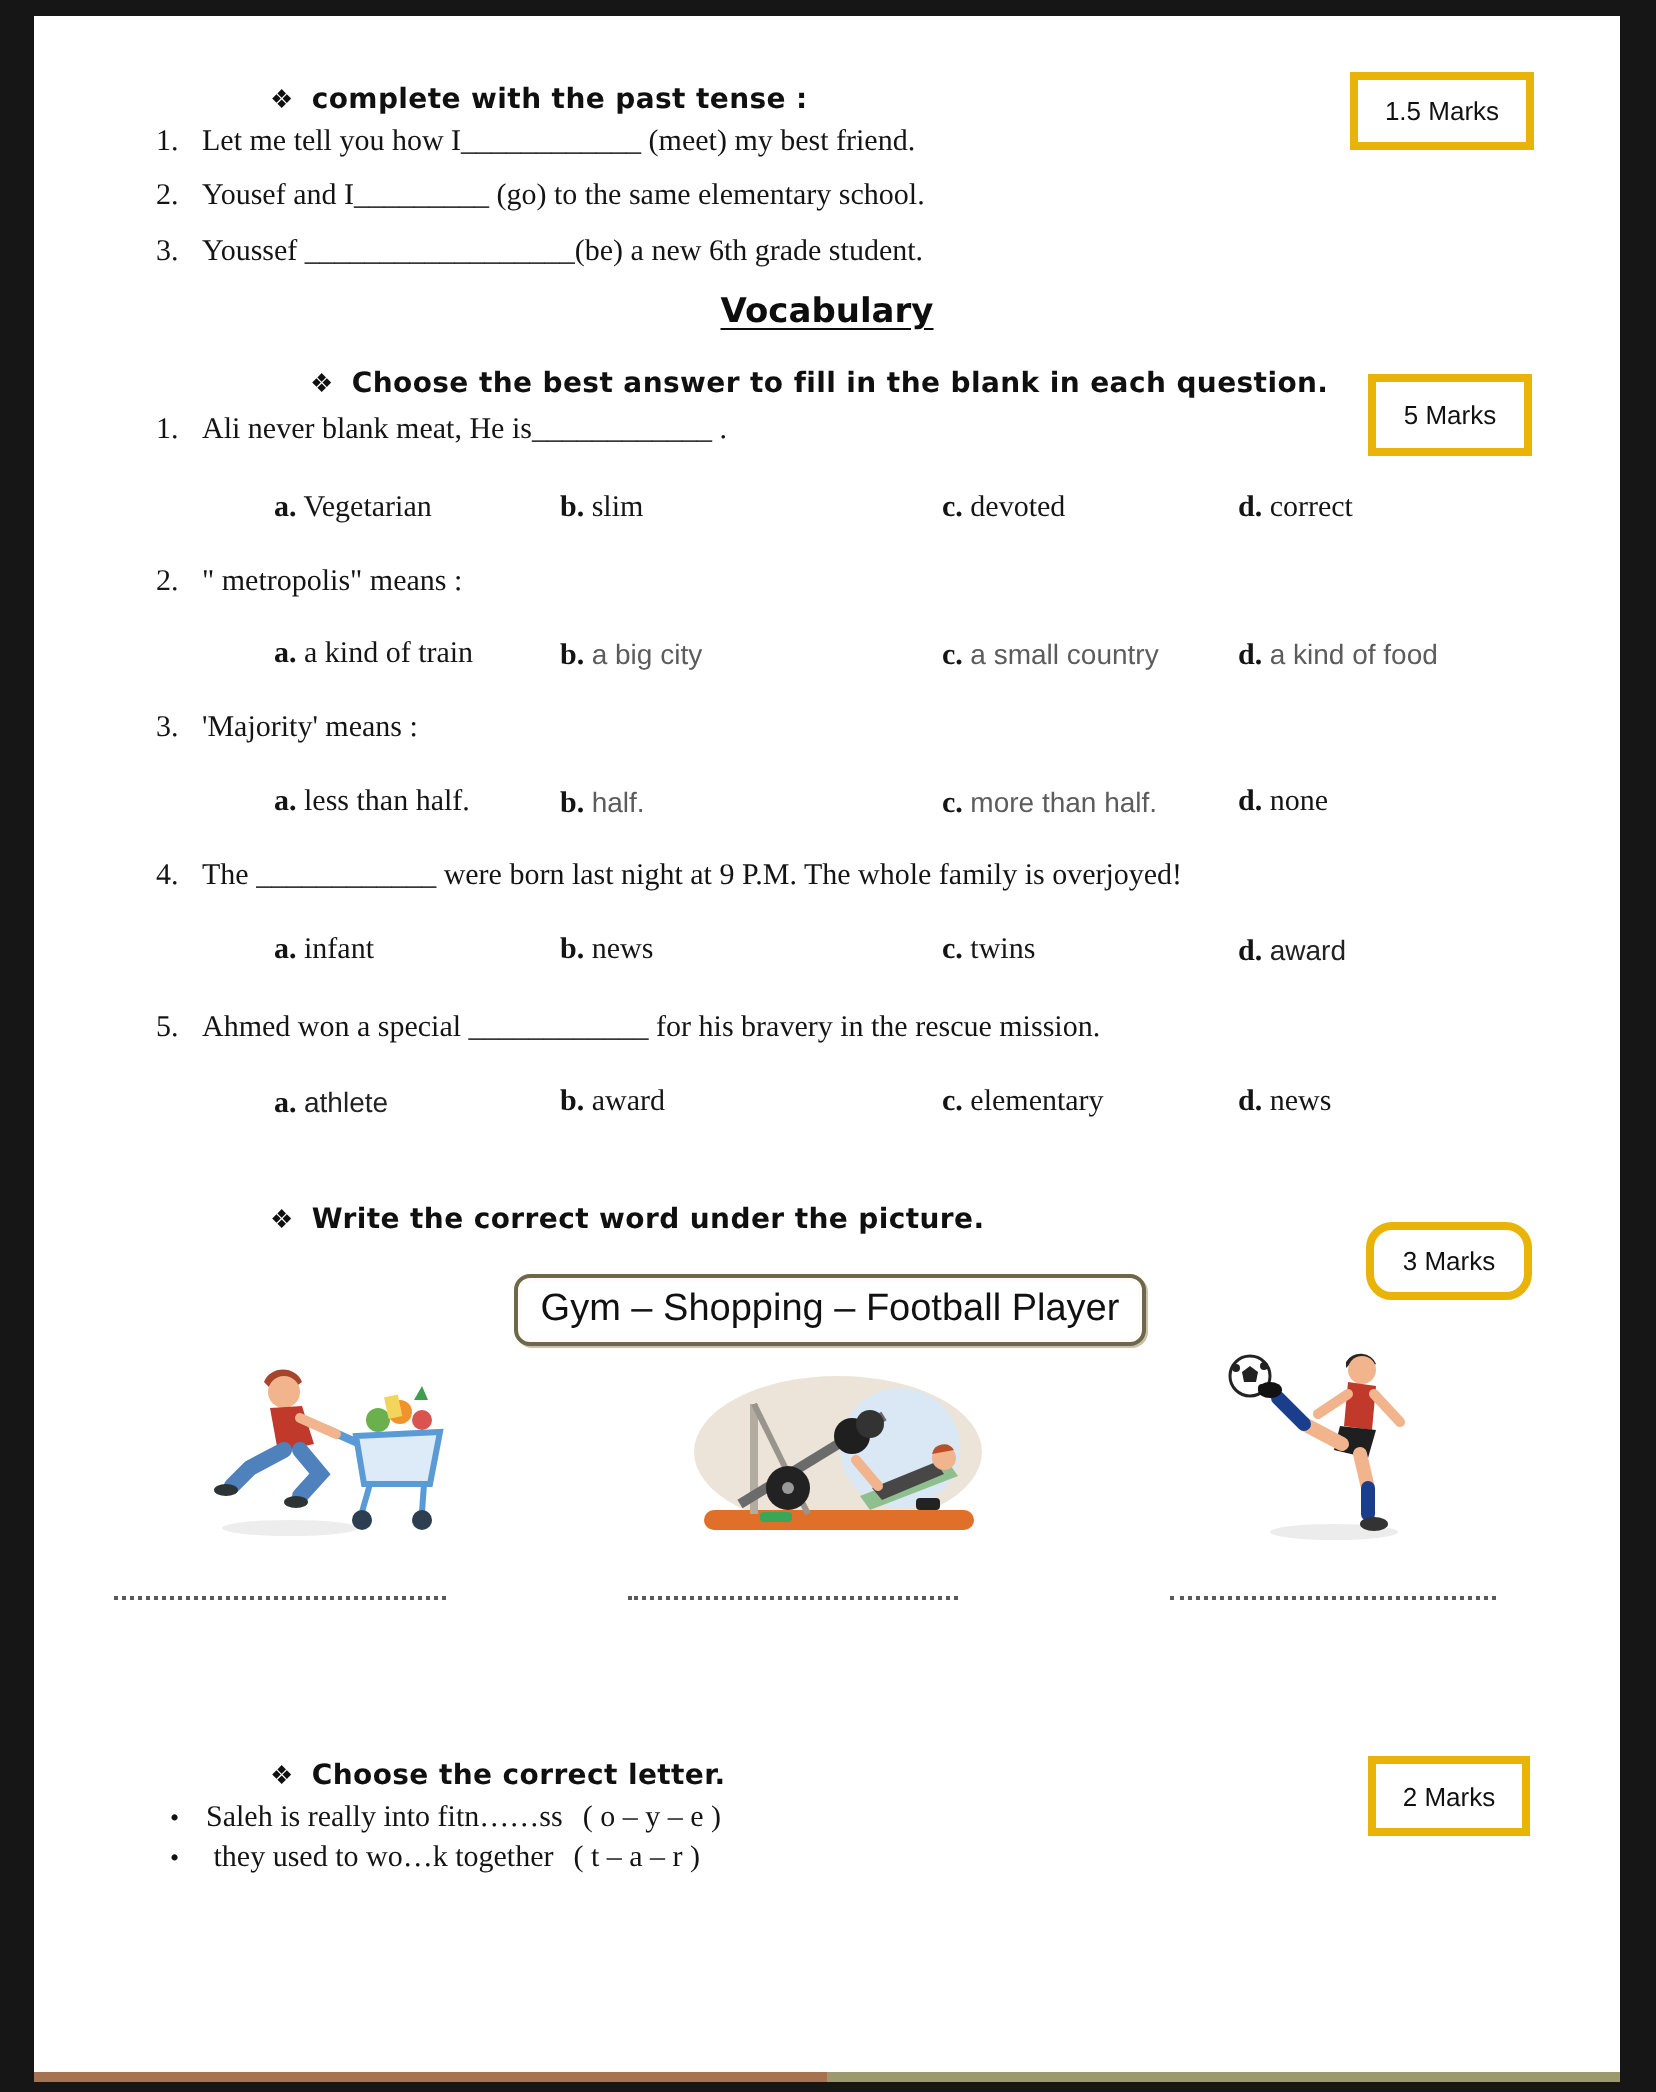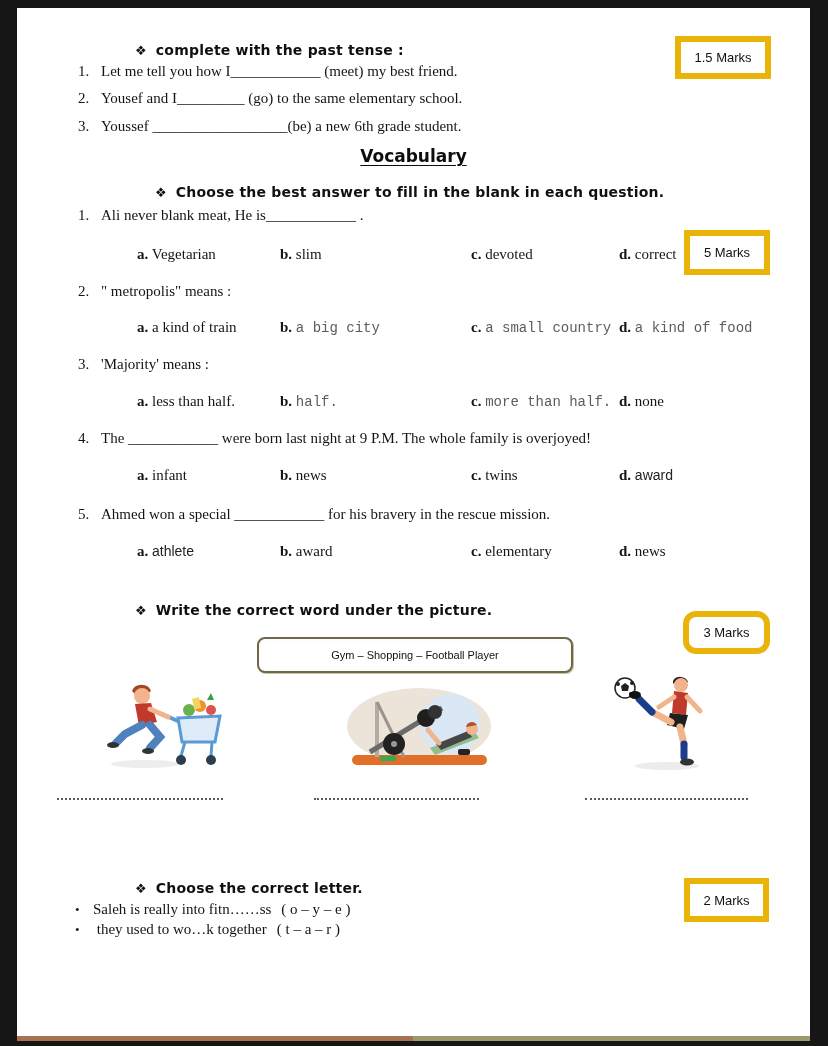--- a/index.html
+++ b/index.html
@@ -7,44 +7,44 @@
     width:828px;height:1046px;position:relative;
     background:#161616;overflow:hidden;
     font-family:"Liberation Serif", serif;
   }
   .page{position:absolute;left:17px;top:8px;width:793px;height:1028px;background:#ffffff;}
   .bottom-line{position:absolute;left:17px;top:1036px;width:793px;height:5px;
     background:linear-gradient(to right,#a7724f 0 50%,#9c996c 50% 100%);}
   .abs{position:absolute;}
   .comic{font-family:"DejaVu Sans",sans-serif;font-weight:bold;font-size:14px;color:#101010;letter-spacing:.2px;white-space:nowrap;}
   .hb{margin-right:9px;font-size:13px;}
-  .marks{position:absolute;border:6px solid #eab308;background:#fff;
+  .marks{position:absolute;border:4px solid #eab308;background:#fff;
     font-family:"Liberation Sans",sans-serif;font-size:13px;color:#111;
     display:flex;align-items:center;justify-content:center;white-space:nowrap;}
   .serif15{font-family:"Liberation Serif",serif;font-size:15px;color:#141414;white-space:nowrap;}
   .qrow{position:absolute;left:78px;white-space:nowrap;}
   .qnum{display:inline-block;width:23px;}
   .optrow{position:absolute;left:0;top:0;width:828px;height:20px;margin-left:34px;}
   .opt{position:absolute;white-space:nowrap;font-size:15px;}
   .opt b{font-family:"Liberation Serif",serif;color:#141414;}
   .ca{left:103px;} .cb{left:246px;} .cc{left:437px;} .cd{left:585px;}
   .serif{font-family:"Liberation Serif",serif;color:#151515;font-size:15px;}
-  .sans{font-family:Liberation Mono, monospace;color:#5c5c5c;font-size:14px;}
+  .sans{font-family:Liberation Sans, sans-serif;color:#5c5c5c;font-size:14px;}
   .sans-dark{font-family:"Liberation Sans",sans-serif;color:#222;font-size:14px;}
   .vtitle{position:absolute;left:17px;top:146px;width:793px;text-align:center;
     font-family:"DejaVu Sans",sans-serif;font-weight:bold;font-size:17px;color:#0d0d0d;
     text-decoration:underline;text-underline-offset:3px;}
   .bank{position:absolute;left:257px;top:637px;width:312px;height:32px;
     border:2px solid #6e674a;border-radius:8px;background:#fff;
     box-shadow:inset 0 0 0 2px #fdfcf8, 1px 1px 0 #c9c2a6;
     display:flex;align-items:center;justify-content:center;
-    font-family:"Liberation Sans",sans-serif;font-size:11px;color:#111;white-space:nowrap;}
+    font-family:"Liberation Sans",sans-serif;font-size:19px;color:#111;white-space:nowrap;}
   .dots{position:absolute;top:798px;height:0;border-bottom:2px dotted #5a5a5a;}
   .d1{left:57px;width:166px;} .d2{left:314px;width:165px;} .d3{left:585px;width:163px;}
-  .brow{position:absolute;left:75px;white-space:nowrap;}
+  .brow{position:absolute;left:85px;white-space:nowrap;}
   .bdot{display:inline-block;width:18px;font-size:13px;color:#111;}
   .choices{margin-left:10px;}
   svg{display:block;}
 </style>
 </head>
 <body>
 
 <div class="page"></div>
 <div class="bottom-line"></div>
 
@@ -62,21 +62,21 @@
 </div>
 <div class="qrow serif15" style="top:118px;">
   <span class="qnum">3.</span><span>Youssef __________________(be) a new 6th grade student.</span>
 </div>
 
 <div class="vtitle">Vocabulary</div>
 
 <div class="abs comic" style="left:155px;top:184px;">
   <span class="hb">❖</span><span>Choose the best answer to fill in the blank in each question.</span>
 </div>
-<div class="marks" style="left:684px;top:187px;width:74px;height:33px;margin-top:43px;">
+<div class="marks" style="left:684px;top:187px;width:74px;height:33px;">
   <span>5 Marks</span>
 </div>
 
 <div class="qrow serif15" style="top:207px;">
   <span class="qnum">1.</span><span>Ali never blank meat, He is____________ .</span>
 </div>
 <div class="optrow" style="top:246px;">
   <span class="opt ca"><b>a.</b> <span class="serif">Vegetarian</span></span>
   <span class="opt cb"><b>b.</b> <span class="serif">slim</span></span>
   <span class="opt cc"><b>c.</b> <span class="serif">devoted</span></span>

